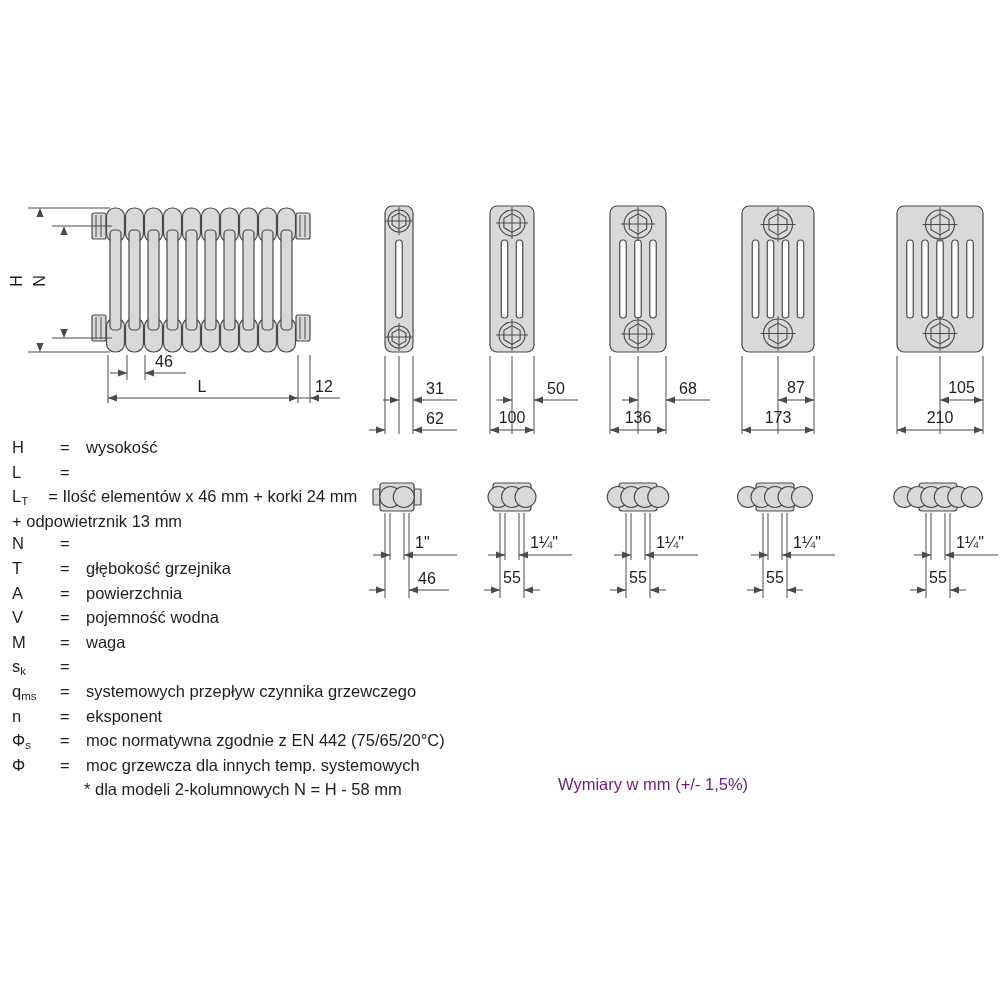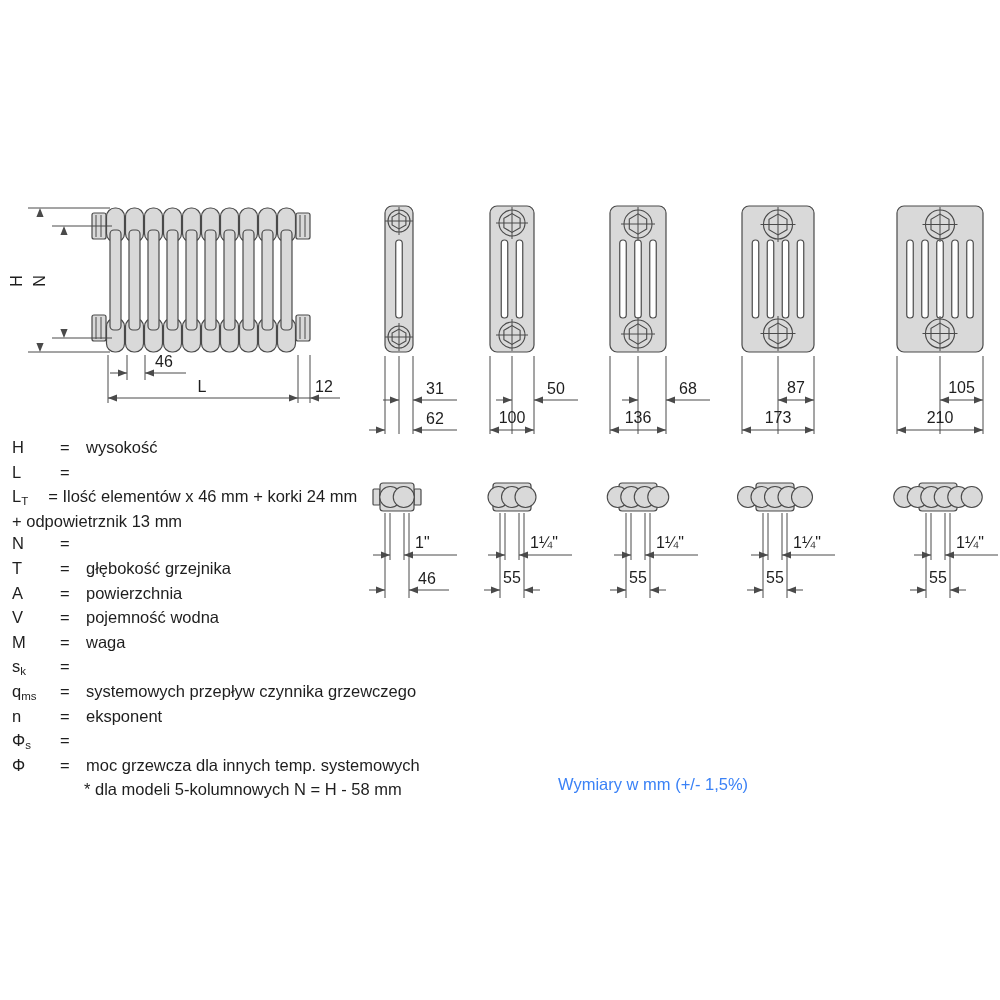--- a/index.html
+++ b/index.html
@@ -9,21 +9,21 @@
   #diagram{position:absolute;left:0;top:0;}
   #diagram text{font-family:"Liberation Sans",sans-serif;font-size:16px;fill:#1e1e1e;}
   #legend{position:absolute;left:12px;top:436px;width:500px;font-size:16.5px;line-height:22.6px;color:#1e1e1e;}
   .lrow{display:flex;white-space:nowrap;}
   .lrow.block{display:block;}
   .sym{width:48px;flex:none;}
   .eqc{width:26px;flex:none;}
   .subs{font-size:11.5px;position:relative;top:3px;}
   .indent{padding-left:72px;}
   .gap{margin-left:20px;}
-  .note{position:absolute;left:558px;top:775px;font-size:16.5px;color:#3b82f6;white-space:nowrap;}
+  .note{position:absolute;left:558px;top:775px;font-size:16.5px;color:#701a75;white-space:nowrap;}
 </style>
 </head>
 <body>
 
 <div class="canvas">
   <svg id="diagram" width="1000" height="650">
       <g>
         <g>
           <rect x="92" y="213" width="14" height="26" rx="2" ry="2" fill="#d9d9d9" stroke="#4a4a4a" stroke-width="1.2"></rect>
           <line x1="96" y1="215" x2="96" y2="237" stroke="#4a4a4a" stroke-width="1"></line>
@@ -428,22 +428,23 @@
         <span>systemowych przepływ czynnika grzewczego</span>
       </div>
       <div class="lrow">
         <span class="sym"><span>n</span><span class="subs"></span></span>
         <span class="eqc">=</span>
         <span>eksponent</span>
       </div>
       <div class="lrow">
         <span class="sym"><span>Φ</span><span class="subs">s</span></span>
         <span class="eqc">=</span>
+        <span>moc normatywna zgodnie z EN 442 (75/65/20°C)</span>
       </div>
       <div class="lrow">
         <span class="sym"><span>Φ</span><span class="subs"></span></span>
         <span class="eqc">=</span>
         <span>moc grzewcza dla innych temp. systemowych</span>
       </div>
-      <div class="lrow block indent"><span>* dla modeli 5-kolumnowych N = H - 58 mm</span></div>
+      <div class="lrow block indent"><span>* dla modeli 2-kolumnowych N = H - 58 mm</span></div>
     </div>
   <div id="note" class="note">Wymiary w mm (+/- 1,5%)</div>
 </div>
 
 </body></html>

